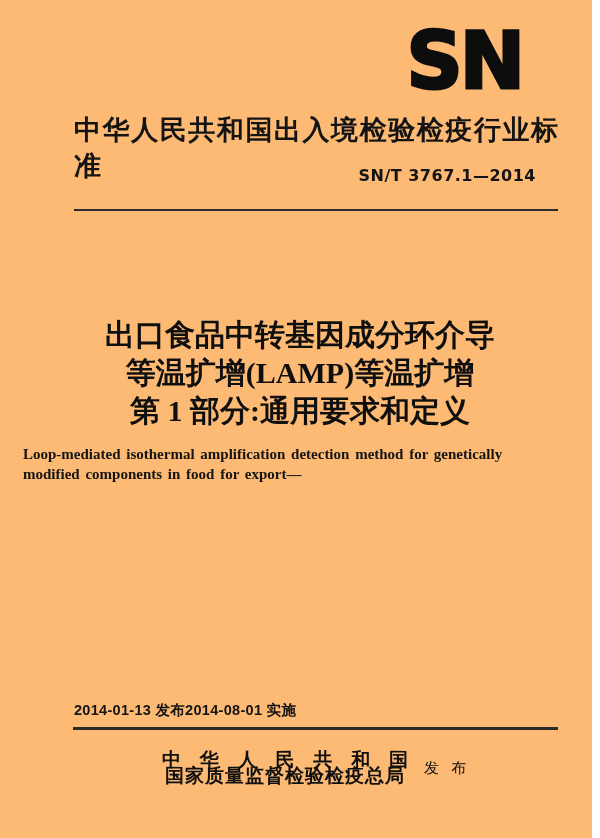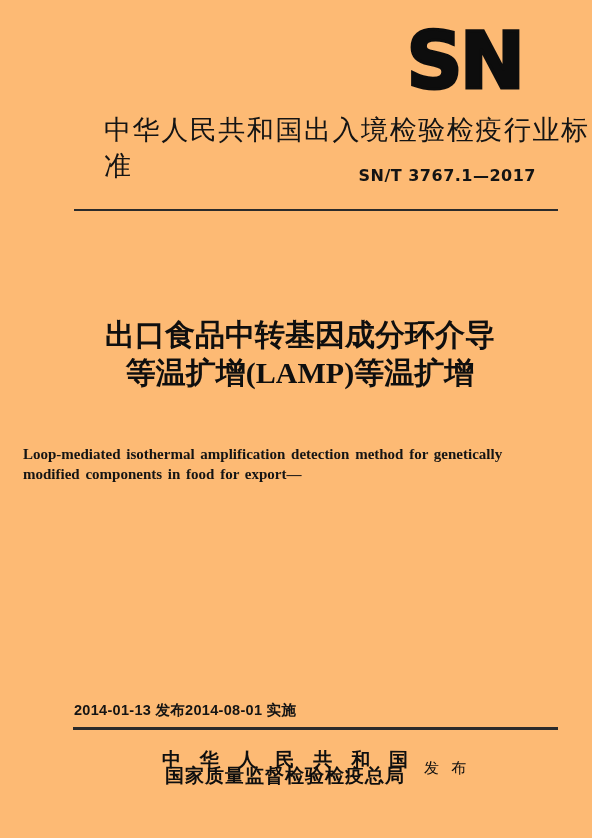--- a/index.html
+++ b/index.html
@@ -31,25 +31,24 @@
     -webkit-text-stroke: 3px #0d0d0d;
   }
 
   
   .org-title {
     position: absolute;
     top: 112px;
     left: 74px;
     width: 484px;
     font-size: 27px;
-    font-weight: normal;
+    font-weight: bold;
     text-align: justify;
     text-align-last: justify;
     color: #141414;
-    margin-left: 30px;
   }
 
   .std-number {
     position: absolute;
     top: 166px;
     right: 56px;
     font-family: "DejaVu Sans", sans-serif;
     font-size: 16px;
     font-weight: bold;
     letter-spacing: 0.5px;
@@ -144,27 +143,28 @@
 </style>
 </head>
 <body>
 
 <div class="page">
 
   <div class="sn-logo">SN</div>
 
   <div class="org-title">中华人民共和国出入境检验检疫行业标准</div>
 
-  <div class="std-number">SN/T 3767.1—2017</div>
+  <div class="std-number">SN/T 3767.1—2014</div>
 
   <div class="rule rule-top"></div>
 
   <div class="cn-title">
     <div>出口食品中转基因成分环介导</div>
     <div>等温扩增(LAMP)等温扩增</div>
+    <div>第 1 部分:通用要求和定义</div>
   </div>
 
   <div class="en-title">
     <div>Loop-mediated isothermal amplification detection method for genetically</div>
     <div>modified components in food for export—</div>
   </div>
 
   <div class="dates">
     <span>2014-01-13 发布</span>
     <span>2014-08-01 实施</span>

